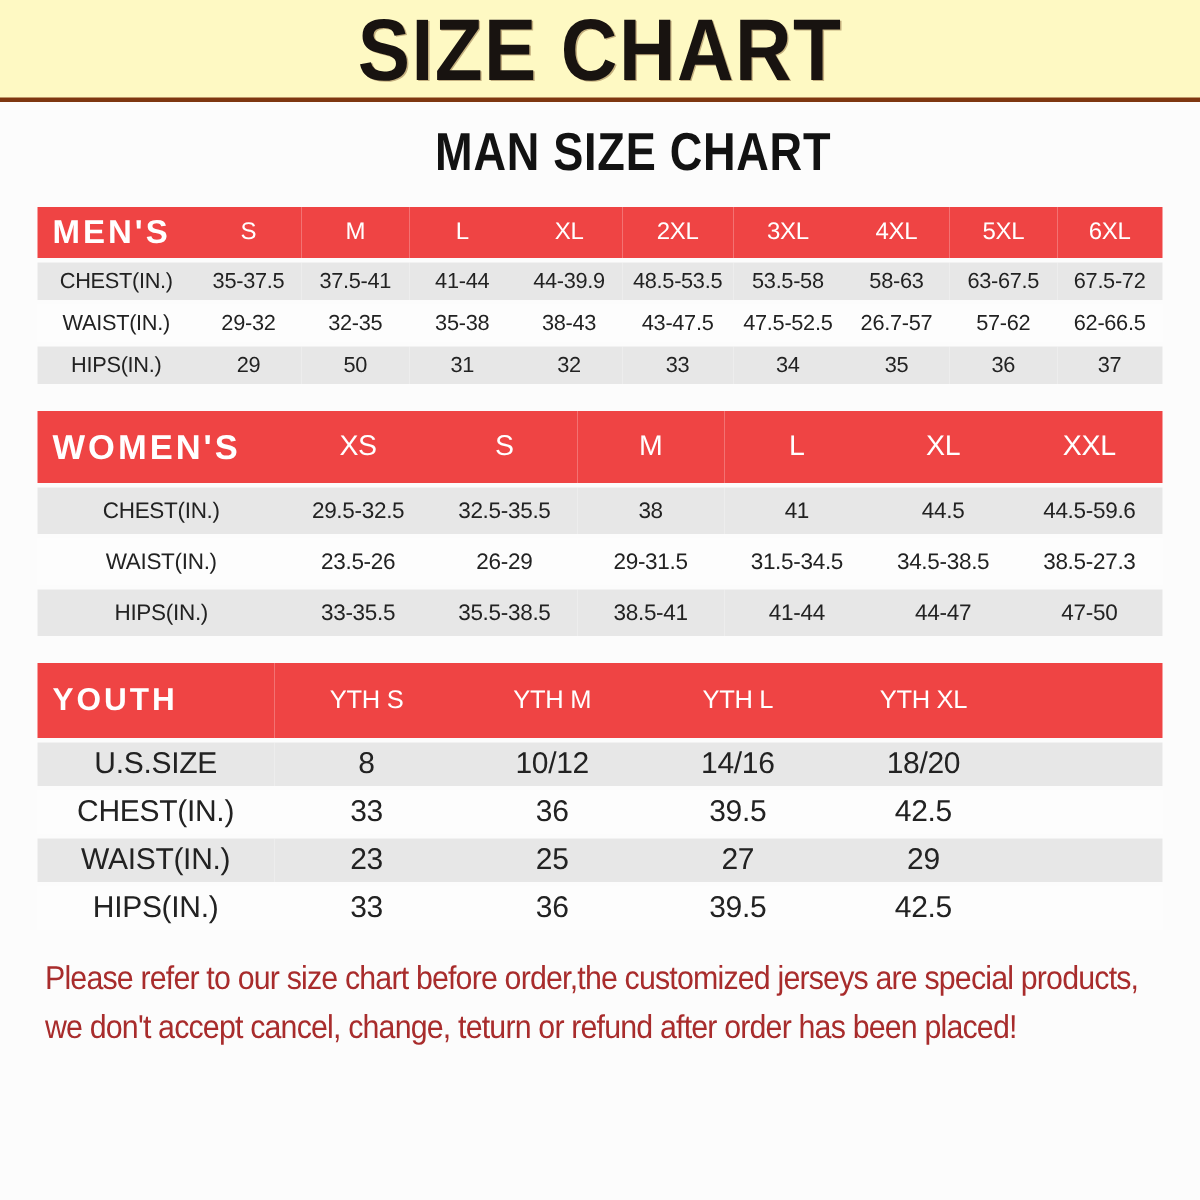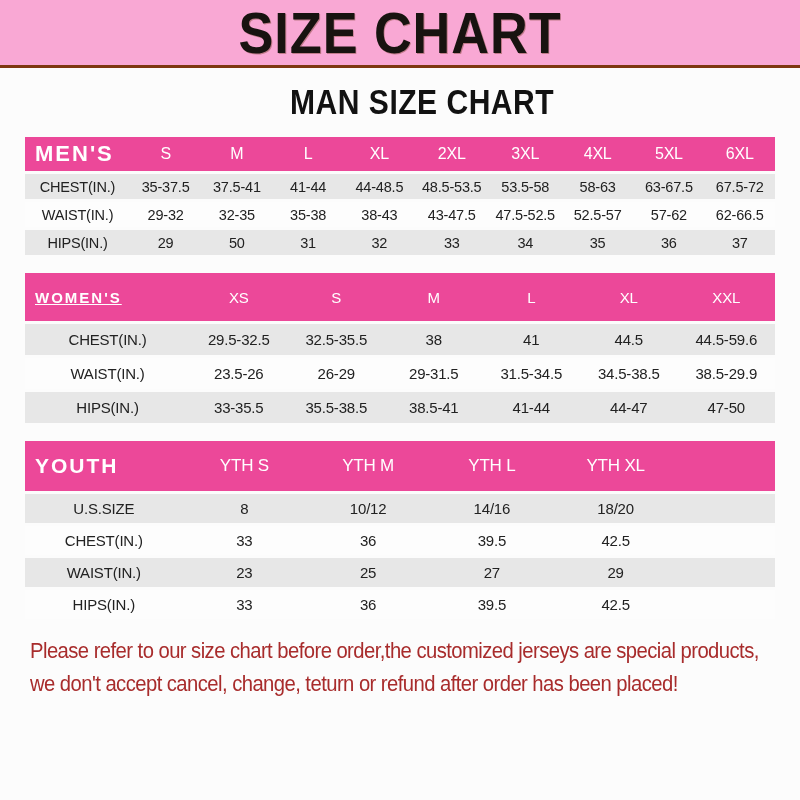--- a/index.html
+++ b/index.html
@@ -6,21 +6,21 @@
   body {
     width: 800px; height: 800px;
     background: #fcfcfc;
     font-family: "Liberation Sans", sans-serif;
     overflow: hidden;
     color: #1c1c1c;
   }
   
   .banner {
     height: 65px;
-    background: #f9a8d4;
+    background: #fef9c3;
     border-bottom: 3px solid #7E3710;
     display: flex; align-items: center; justify-content: center;
   }
   .banner-title {
     display: inline-block;
     font-size: 55px; font-weight: bold; color: #181310;
     transform: scale(0.95, 1.06);
     letter-spacing: 1px;
     text-shadow: 1px 1px 0 rgba(90,40,0,0.35);
   }
@@ -40,42 +40,42 @@
     width: 750px; margin: 12px 25px 0;
     border-collapse: separate; border-spacing: 0 3px;
     table-layout: fixed;
   }
   table.size-table th, table.size-table td {
     text-align: center; vertical-align: middle;
     font-weight: normal; letter-spacing: -0.2px;
     overflow: visible; white-space: nowrap;
   }
   table.size-table thead th {
-    background: #ec4899; color: #ffffff;
+    background: #ef4444; color: #ffffff;
   }
   table.size-table thead th.tbl-label {
     text-align: left; padding-left: 10px;
     font-weight: bold; letter-spacing: 2px;
   }
   tbody tr.stripe-a > th, tbody tr.stripe-a > td { background: #E7E7E7; }
   tbody tr.stripe-b > th, tbody tr.stripe-b > td { background: #FDFDFD; }
   tbody th, tbody td { color: #222222; }
   
   .men thead th { height: 32px; font-size: 16px; }
   .men thead th.tbl-label { font-size: 22px; }
   .men tbody th, .men tbody td { height: 23px; font-size: 14.5px; }
   
-  .women thead th { height: 46px; font-size: 15px; }
-  .women thead th.tbl-label { font-size: 15px; text-decoration: underline; }
+  .women thead th { height: 46px; font-size: 19px; }
+  .women thead th.tbl-label { font-size: 23px; }
   .women tbody th, .women tbody td { height: 29px; font-size: 15px; }
   
   .youth { margin-top: 14px; }
   .youth thead th { height: 48px; font-size: 17px; }
   .youth thead th.tbl-label { font-size: 21px; }
-  .youth tbody th, .youth tbody td { height: 27px; font-size: 15px; }
+  .youth tbody th, .youth tbody td { height: 27px; font-size: 20px; }
   
   .disclaimer { margin: 12px 0 0 30px; }
   .disclaimer p {
     margin: 0; font-size: 22px; line-height: 33px;
     color: #A82C2C; letter-spacing: -0.6px;
     white-space: nowrap;
     transform: scaleX(0.92); transform-origin: left center;
   }
 </style>
 </head>
@@ -117,36 +117,36 @@
           <th>5XL</th>
           <th>6XL</th>
         </tr>
       </thead>
       <tbody>
         <tr class="stripe-a">
           <th>CHEST(IN.)</th>
           <td>35-37.5</td>
           <td>37.5-41</td>
           <td>41-44</td>
-          <td>44-48.5</td>
+          <td>44-39.9</td>
           <td>48.5-53.5</td>
           <td>53.5-58</td>
           <td>58-63</td>
           <td>63-67.5</td>
           <td>67.5-72</td>
         </tr>
         <tr class="stripe-b">
           <th>WAIST(IN.)</th>
           <td>29-32</td>
           <td>32-35</td>
           <td>35-38</td>
           <td>38-43</td>
           <td>43-47.5</td>
           <td>47.5-52.5</td>
-          <td>52.5-57</td>
+          <td>26.7-57</td>
           <td>57-62</td>
           <td>62-66.5</td>
         </tr>
         <tr class="stripe-a">
           <th>HIPS(IN.)</th>
           <td>29</td>
           <td>50</td>
           <td>31</td>
           <td>32</td>
           <td>33</td>
@@ -191,21 +191,21 @@
           <td>44.5</td>
           <td>44.5-59.6</td>
         </tr>
         <tr class="stripe-b">
           <th>WAIST(IN.)</th>
           <td>23.5-26</td>
           <td>26-29</td>
           <td>29-31.5</td>
           <td>31.5-34.5</td>
           <td>34.5-38.5</td>
-          <td>38.5-29.9</td>
+          <td>38.5-27.3</td>
         </tr>
         <tr class="stripe-a">
           <th>HIPS(IN.)</th>
           <td>33-35.5</td>
           <td>35.5-38.5</td>
           <td>38.5-41</td>
           <td>41-44</td>
           <td>44-47</td>
           <td>47-50</td>
         </tr>

